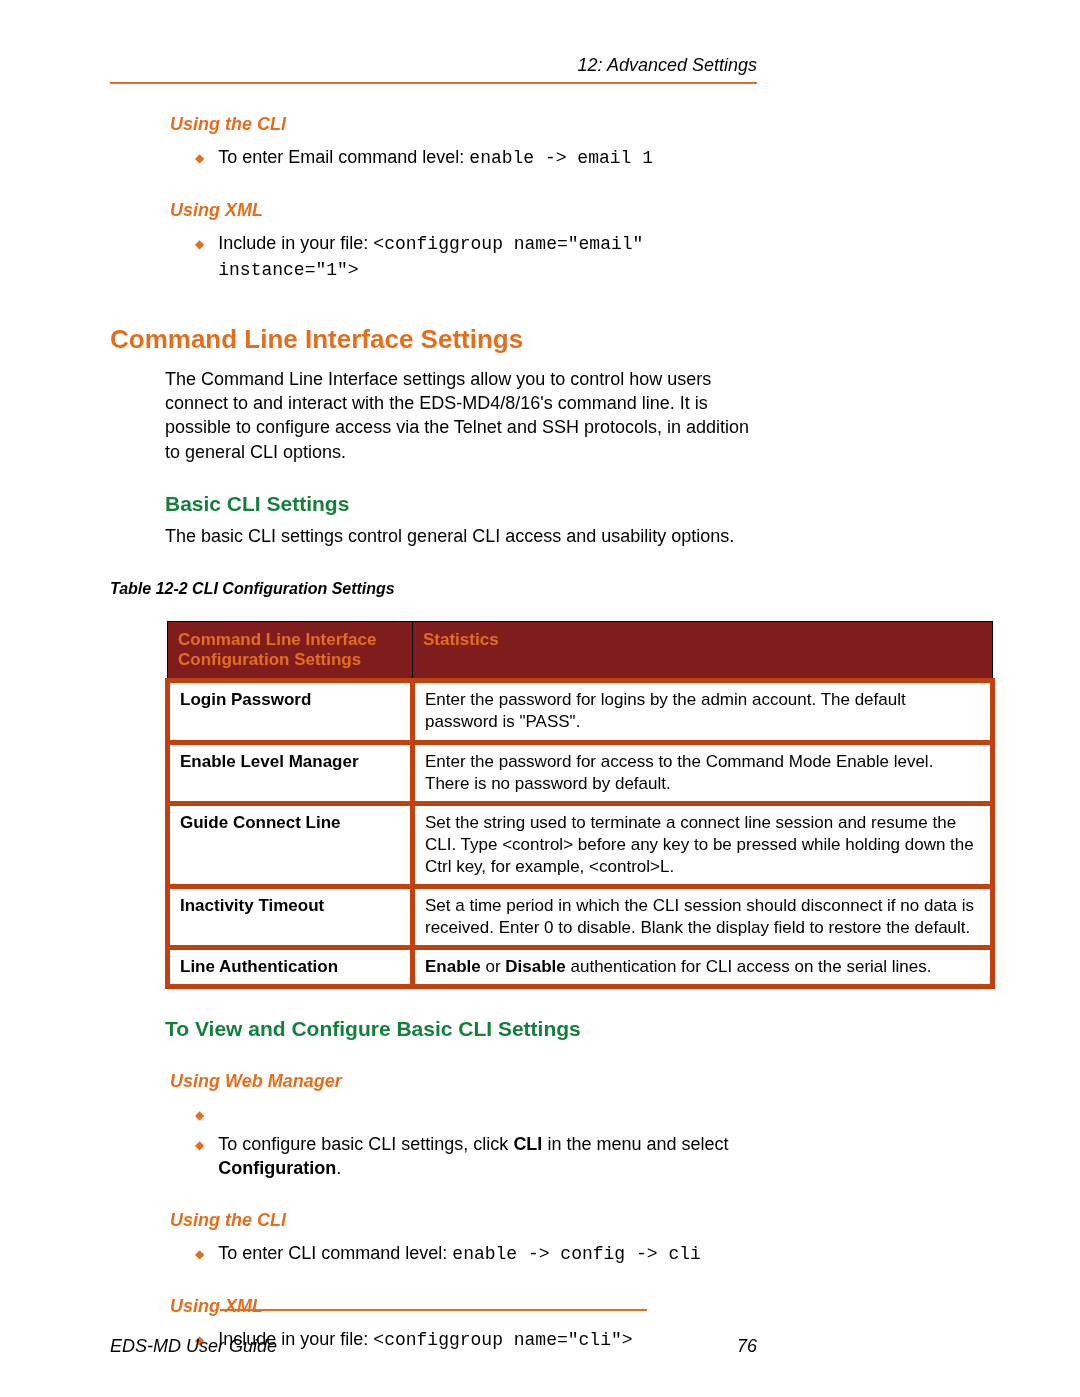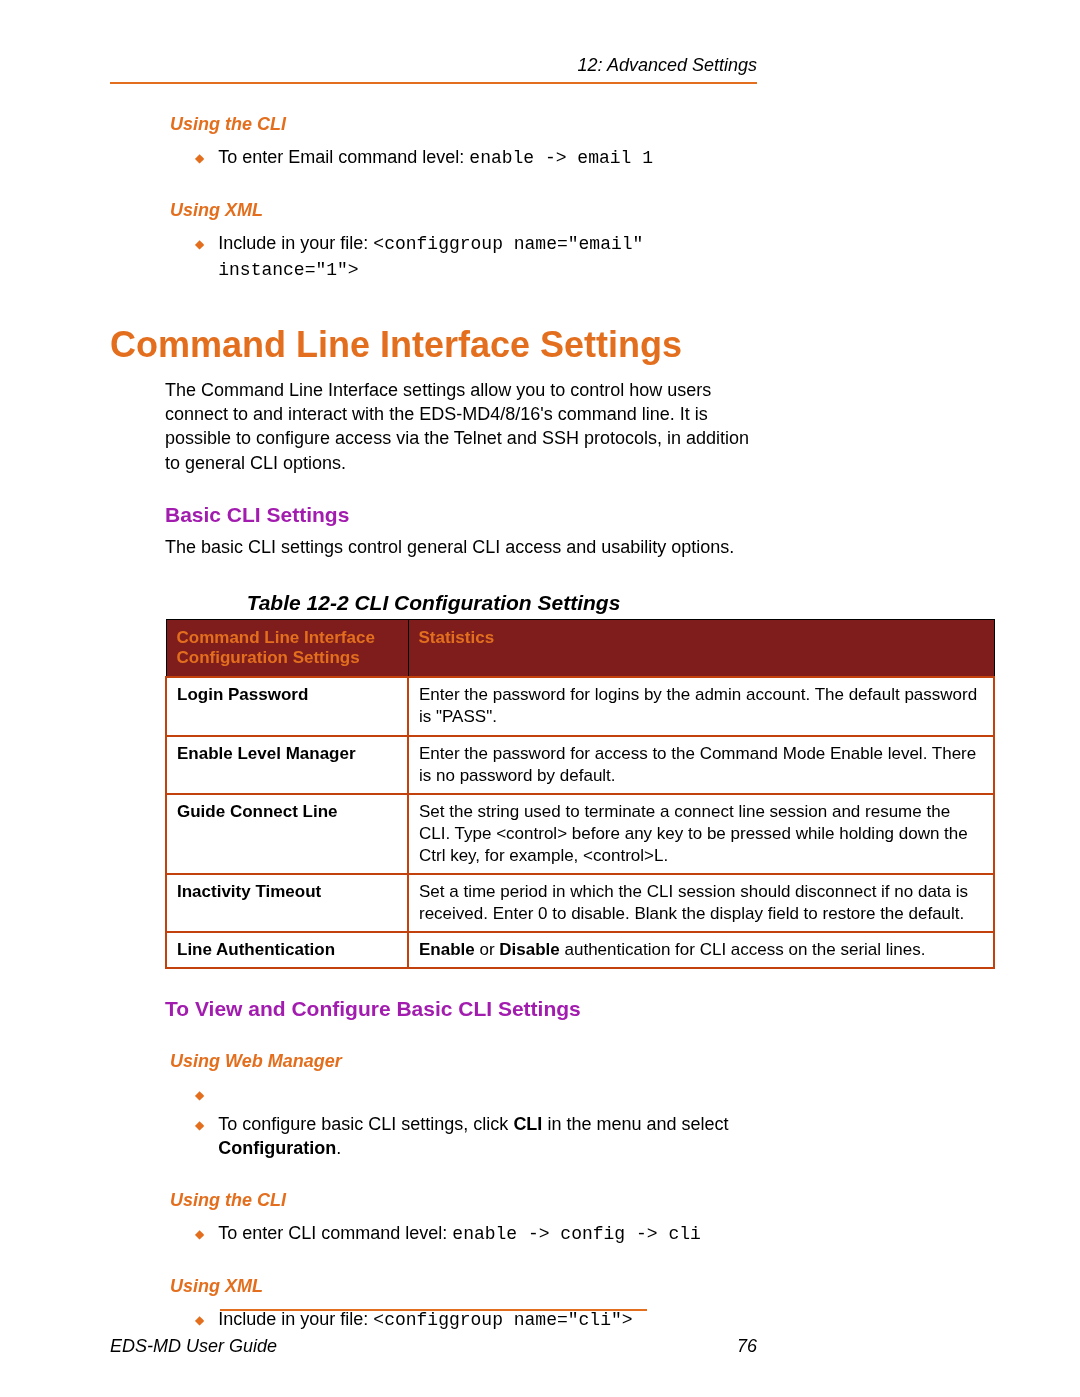--- a/index.html
+++ b/index.html
@@ -1,30 +1,30 @@
 <!DOCTYPE html>
 <html><head>
 <meta charset="utf-8">
 <style>
 body{margin:0;background:#fff;font-family:Arial,Helvetica,sans-serif;color:#000}
 .page{width:867px;height:1397px;box-sizing:border-box;padding:55px 110px 40px 110px;position:relative}
 .header-right{text-align:right;font-style:italic;font-size:18px;margin-bottom:6px}
 .hr-orange{border:0;border-top:2px solid #e36f1e;margin:0 0 28px 0}
 .hr-orange.footer{margin:0 0 6px 0}
 .h-orange-sm{color:#e36f1e;font-weight:700;font-style:italic;font-size:18px;margin:30px 0 10px 0;padding-left:60px}
-.h-orange-lg{color:#e36f1e;font-weight:700;font-size:36px;margin:42px 0 12px 0}
-.h-orange-md{color:#a21caf;font-weight:700;font-size:21px;margin:28px 0 8px 0;padding-left:55px}
+.h-orange-lg{color:#e36f1e;font-weight:700;font-size:26px;margin:42px 0 12px 0}
+.h-orange-md{color:#15803d;font-weight:700;font-size:21px;margin:28px 0 8px 0;padding-left:55px}
 .body-p{font-size:18px;line-height:1.35;margin:6px 0;padding-left:55px}
 .bullet{display:flex;align-items:flex-start;padding-left:85px;font-size:18px;margin:8px 0;line-height:1.35}
 .diamond{color:#e36f1e;font-size:12px;margin-right:14px;margin-top:5px;flex-shrink:0}
 .mono{font-family:"Courier New",monospace}
-.table-caption{text-align:center;font-weight:700;font-style:italic;font-size:21px;margin:32px 0 4px 0}
+.table-caption{text-align:left;font-weight:700;font-style:italic;font-size:16px;margin:32px 0 23px 0}
 .tbl{width:830px;margin:0 0 0 55px;border-collapse:collapse;font-size:17px}
 .tbl th{background:#7f1d1d;color:#e36f1e;font-weight:700;text-align:left;padding:8px 10px;border:1px solid #000;vertical-align:top}
-.tbl td{border:2px solid #c2410c;padding:6px 10px;vertical-align:top;line-height:1.3}
+.tbl td{border:5px solid #c2410c;padding:6px 10px;vertical-align:top;line-height:1.3}
 .tbl td:first-child{font-weight:700;width:220px}
 .tbl td b{font-weight:700}
 .footer{position:absolute;bottom:40px;left:110px;right:110px}
 .footer-row{display:flex;justify-content:space-between;font-style:italic;font-size:18px}
 </style>
 </head>
 <body>
 
 <div class="page">
   <div class="header-right">12: Advanced Settings</div>

